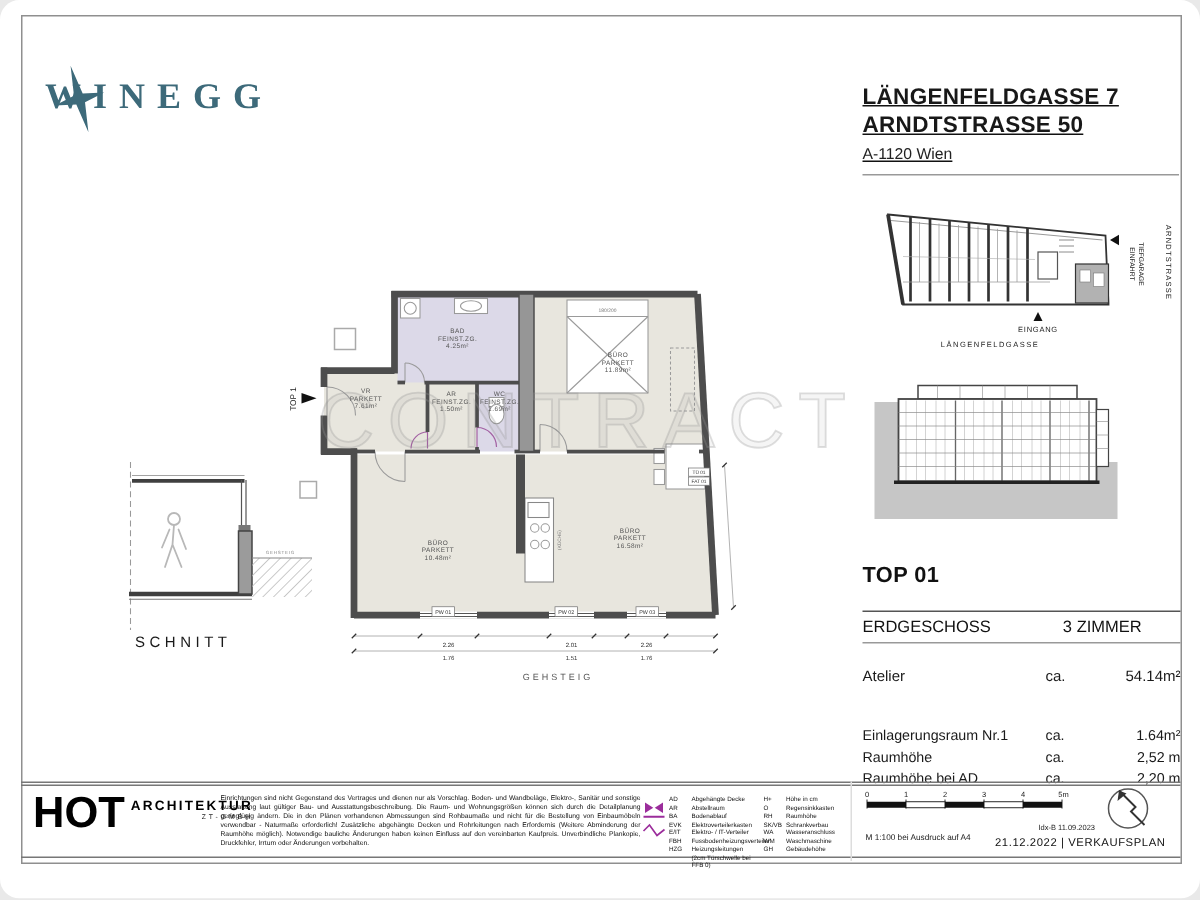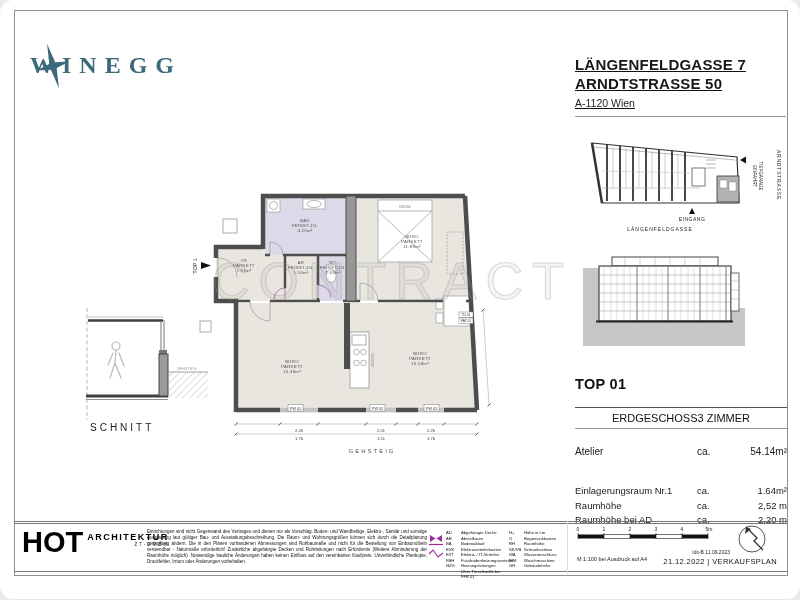--- a/index.html
+++ b/index.html
@@ -10,21 +10,21 @@
   .brand{position:absolute;left:30px;top:52px;display:flex;align-items:center;gap:13px;}
   .brand-text{font-family:"Liberation Serif",serif;font-size:24px;letter-spacing:8px;color:#3d6a7a;font-weight:600;}
   .addr{position:absolute;left:575px;top:56px;width:211px;text-decoration:underline;}
   .addr-line{font-size:15px;font-weight:bold;line-height:1.25;letter-spacing:.2px;color:#181818;}
   .addr-city{font-size:10.5px;color:#222;margin-top:3px;}
   .addr-rule{border-top:1px solid #999;margin-top:7px;}
 
   
   .unit{position:absolute;left:575px;top:376px;width:212px;}
   .unit-top{font-size:14.5px;font-weight:bold;letter-spacing:.3px;padding-bottom:15px;border-bottom:1px solid #555;}
-  .unit-floor-row{display:flex;justify-content:center;font-size:11px;padding:4px 0 4px;border-bottom:1px solid #999;}
+  .unit-floor-row{display:flex;justify-content:flex-start;font-size:11px;padding:4px 0 4px;border-bottom:1px solid #999;gap:48px;}
   .info-row{display:flex;font-size:10px;color:#1a1a1a;}
   .info-row .lbl{flex:1;}
   .info-row .ca{width:34px;}
   .info-row .val{width:56px;text-align:right;}
   .area-row{margin-top:17px;}
   .details{margin-top:27px;}
   .details .info-row{font-size:9.5px;line-height:1.55;}
 
   
   .watermark{position:absolute;left:212px;top:243px;width:368px;z-index:3;pointer-events:none;

